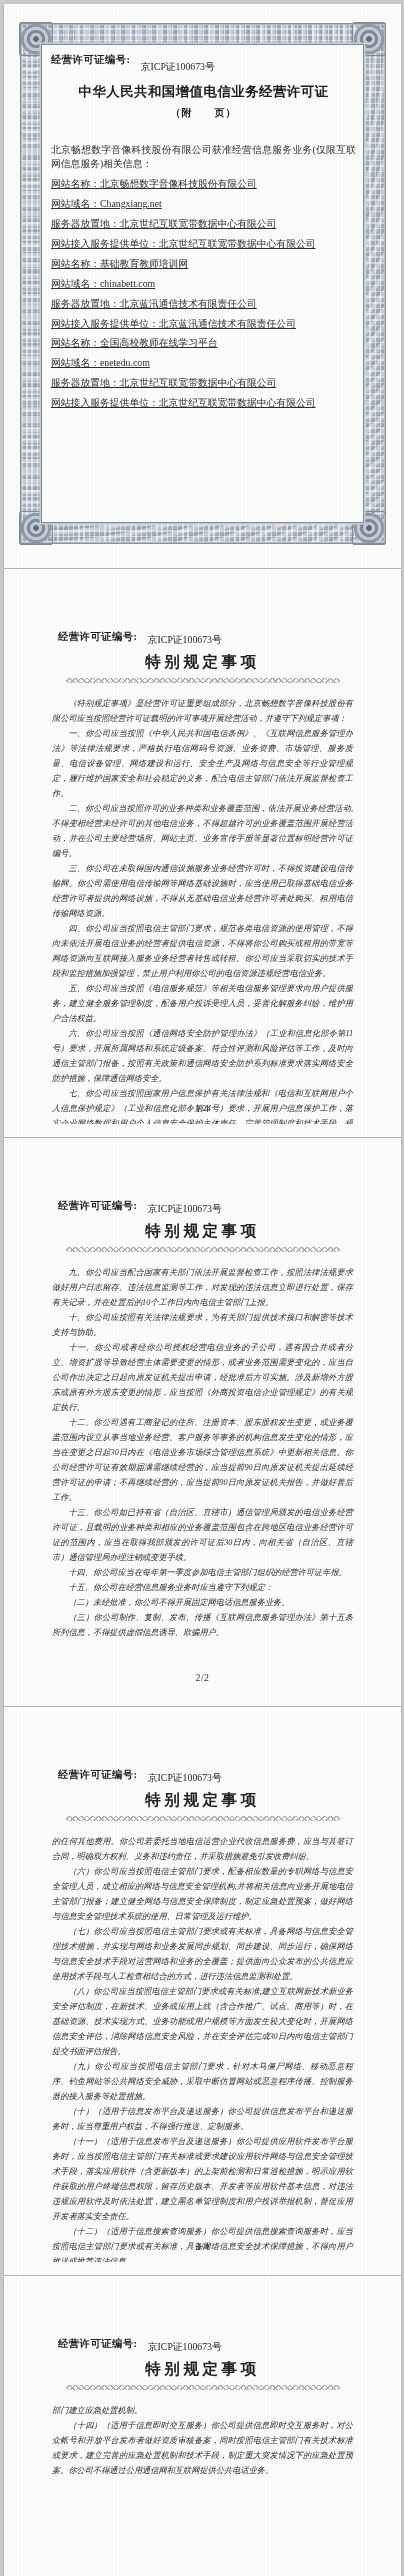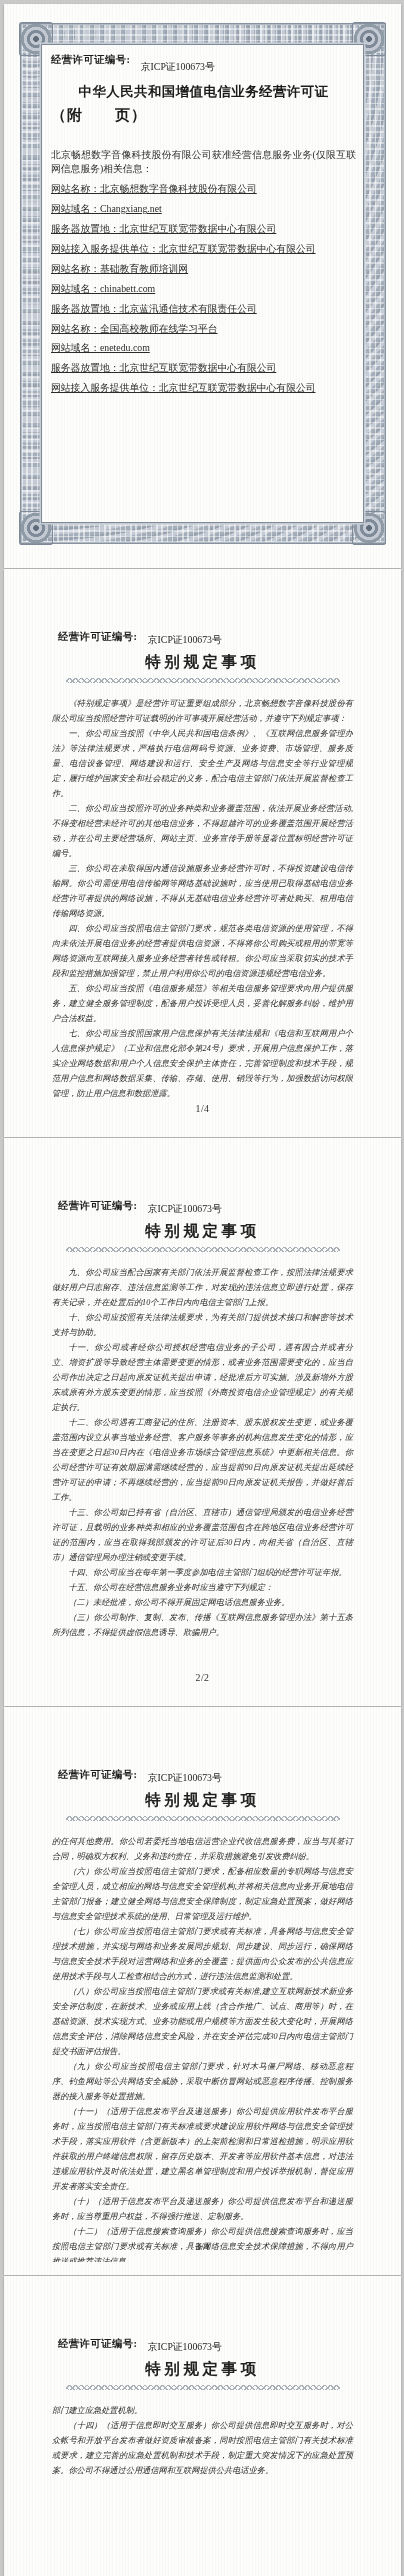--- a/index.html
+++ b/index.html
@@ -56,23 +56,23 @@
   .lic-line{font-size:10.3px;font-weight:bold;letter-spacing:0.5px;color:#1e1e1e;white-space:nowrap;}
   .lic-value{font-weight:normal;font-size:9.8px;letter-spacing:0;margin-left:7.2px;position:relative;display:inline-block;}
   .cert .lic-value{top:7.2px;}
   .special .lic-value{top:2.6px;}
   .cert-title{
     margin:15.5px 0 0 0;text-align:center;
     font-family:Liberation Serif, serif;
     font-size:13.4px;font-weight:bold;letter-spacing:0.5px;color:#1b1b1b;
   }
   .cert-sub{
-    margin:5.2px 0 0 0;text-align:left;
+    margin:5.2px 0 0 0;text-align:center;
     font-family:"Liberation Sans","DejaVu Sans",sans-serif;
-    font-size:15px;font-weight:bold;letter-spacing:1px;color:#1b1b1b;
+    font-size:10px;font-weight:bold;letter-spacing:1px;color:#1b1b1b;
   }
   .cert-intro{margin:23px 0 0 0;font-size:9.8px;line-height:1.5;text-align:justify;}
   .entries{margin-top:5.2px;text-decoration:underline;}
   .entries p{margin:0 0 5.7px 0;font-size:9.8px;line-height:1.45;text-align:justify;}
 
   
   .sp-head{padding-top:61px;}
   .sp-head .lic-line{margin-left:54px;}
   .sp-title{
     margin:8.2px 0 0 0;text-align:center;
@@ -124,20 +124,21 @@
           <p>服务器放置地：北京世纪互联宽带数据中心有限公司</p>
 
           <p>网站接入服务提供单位：北京世纪互联宽带数据中心有限公司</p>
 
           <p>网站名称：基础教育教师培训网</p>
 
           <p>网站域名：chinabett.com</p>
 
           <p>服务器放置地：北京蓝汛通信技术有限责任公司</p>
 
+          <p>网站接入服务提供单位：北京蓝汛通信技术有限责任公司</p>
 
           <p>网站名称：全国高校教师在线学习平台</p>
 
           <p>网站域名：enetedu.com</p>
 
           <p>服务器放置地：北京世纪互联宽带数据中心有限公司</p>
 
           <p>网站接入服务提供单位：北京世纪互联宽带数据中心有限公司</p>
         </div>
     </div>
@@ -159,20 +160,21 @@
         <p class="para">一、你公司应当按照《中华人民共和国电信条例》、《互联网信息服务管理办法》等法律法规要求，严格执行电信网码号资源、业务资费、市场管理、服务质量、电信设备管理、网络建设和运行、安全生产及网络与信息安全等行业管理规定，履行维护国家安全和社会稳定的义务，配合电信主管部门依法开展监督检查工作。</p>
 
         <p class="para">二、你公司应当按照许可的业务种类和业务覆盖范围，依法开展业务经营活动,不得变相经营未经许可的其他电信业务，不得超越许可的业务覆盖范围开展经营活动，并在公司主要经营场所、网站主页、业务宣传手册等显著位置标明经营许可证编号。</p>
 
         <p class="para">三、你公司在未取得国内通信设施服务业务经营许可时，不得投资建设电信传输网。你公司需使用电信传输网等网络基础设施时，应当使用已取得基础电信业务经营许可者提供的网络设施，不得从无基础电信业务经营许可者处购买、租用电信传输网络资源。</p>
 
         <p class="para">四、你公司应当按照电信主管部门要求，规范各类电信资源的使用管理，不得向未依法开展电信业务的经营者提供电信资源，不得将你公司购买或租用的带宽等网络资源向互联网接入服务业务经营者转售或转租。你公司应当采取切实的技术手段和监控措施加强管理，禁止用户利用你公司的电信资源违规经营电信业务。</p>
 
         <p class="para">五、你公司应当按照《电信服务规范》等相关电信服务管理要求向用户提供服务，建立健全服务管理制度，配备用户投诉受理人员，妥善化解服务纠纷，维护用户合法权益。</p>
 
+        <p class="para">六、你公司应当按照《通信网络安全防护管理办法》（工业和信息化部令第11号）要求，开展所属网络和系统定级备案、符合性评测和风险评估等工作，及时向通信主管部门报备，按照有关政策和通信网络安全防护系列标准要求落实网络安全防护措施，保障通信网络安全。</p>
 
         <p class="para">七、你公司应当按照国家用户信息保护有关法律法规和《电信和互联网用户个人信息保护规定》（工业和信息化部令第24号）要求，开展用户信息保护工作，落实企业网络数据和用户个人信息安全保护主体责任，完善管理制度和技术手段，规范用户信息和网络数据采集、传输、存储、使用、销毁等行为，加强数据访问权限管理，防止用户信息和数据泄露。</p>
 
       </div>
     <div class="pageno">1/4</div>
   </section>
 
   <section class="sheet special">
     <div class="sp-head">
       <div class="lic-line">
@@ -221,24 +223,24 @@
         <p class="para cont">的任何其他费用。你公司若委托当地电信运营企业代收信息服务费，应当与其签订合同，明确双方权利、义务和违约责任，并采取措施避免引发收费纠纷。</p>
 
         <p class="para">（六）你公司应当按照电信主管部门要求，配备相应数量的专职网络与信息安全管理人员，成立相应的网络与信息安全管理机构,并将相关信息向业务开展地电信主管部门报备；建立健全网络与信息安全保障制度，制定应急处置预案，做好网络与信息安全管理技术系统的使用、日常管理及运行维护。</p>
 
         <p class="para">（七）你公司应当按照电信主管部门要求或有关标准，具备网络与信息安全管理技术措施，并实现与网络和业务发展同步规划、同步建设、同步运行，确保网络与信息安全技术手段对运营网络和业务的全覆盖；提供面向公众发布的公共信息应使用技术手段与人工检查相结合的方式，进行违法信息监测和处置。</p>
 
         <p class="para">（八）你公司应当按照电信主管部门要求或有关标准,建立互联网新技术新业务安全评估制度，在新技术、业务或应用上线（含合作推广、试点、商用等）时，在基础资源、技术实现方式、业务功能或用户规模等方面发生较大变化时，开展网络信息安全评估，消除网络信息安全风险，并在安全评估完成30日内向电信主管部门提交书面评估报告。</p>
 
         <p class="para">（九）你公司应当按照电信主管部门要求，针对木马僵尸网络、移动恶意程序、钓鱼网站等公共网络安全威胁，采取中断仿冒网站或恶意程序传播、控制服务器的接入服务等处置措施。</p>
 
+        <p class="para">（十）（适用于信息发布平台及递送服务）你公司提供信息发布平台和递送服务时，应当尊重用户权益，不得强行推送、定制服务。</p>
+
         <p class="para">（十一）（适用于信息发布平台及递送服务）你公司提供应用软件发布平台服务时，应当按照电信主管部门有关标准或要求建设应用软件网络与信息安全管理技术手段，落实应用软件（含更新版本）的上架前检测和日常巡检措施，明示应用软件获取的用户终端信息权限，留存历史版本、开发者等应用软件基本信息，对违法违规应用软件及时依法处置，建立黑名单管理制度和用户投诉举报机制，督促应用开发者落实安全责任。</p>
 
-        <p class="para">（十）（适用于信息发布平台及递送服务）你公司提供信息发布平台和递送服务时，应当尊重用户权益，不得强行推送、定制服务。</p>
-
         <p class="para">（十二）（适用于信息搜索查询服务）你公司提供信息搜索查询服务时，应当按照电信主管部门要求或有关标准，具备网络信息安全技术保障措施，不得向用户推送或推荐违法信息。</p>
 
       </div>
     <div class="pageno">3/4</div>
   </section>
 
   <section class="sheet special last">
     <div class="sp-head">
       <div class="lic-line">
         <span class="lic-label">经营许可证编号:</span>

